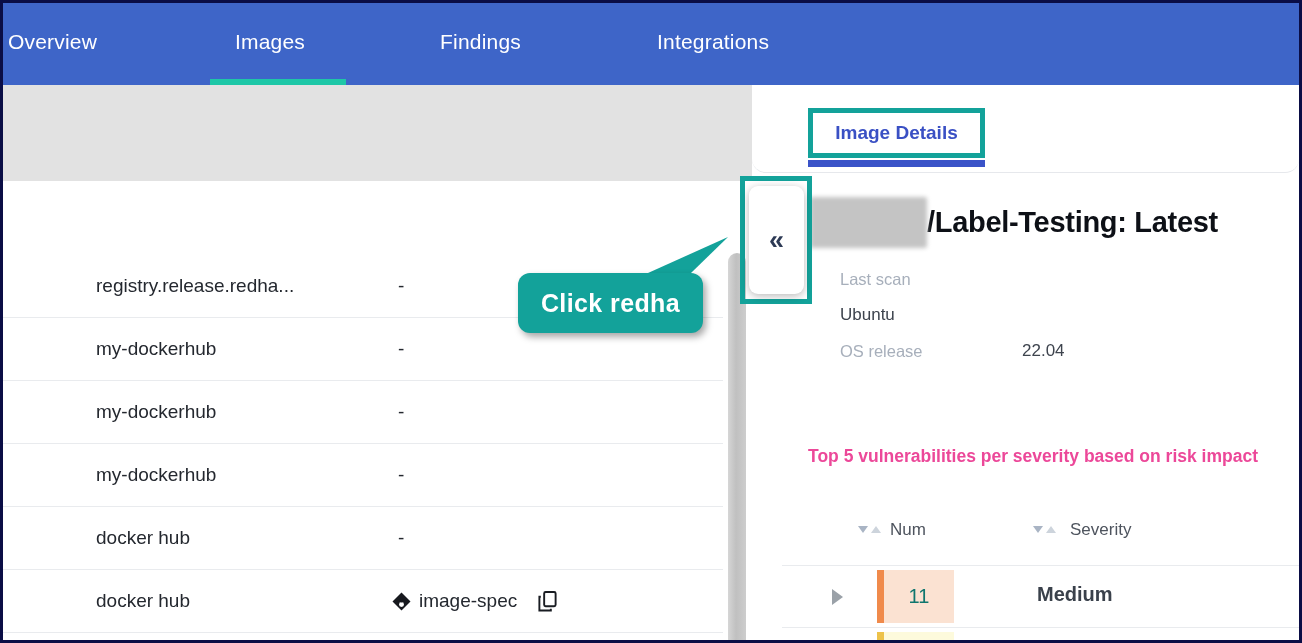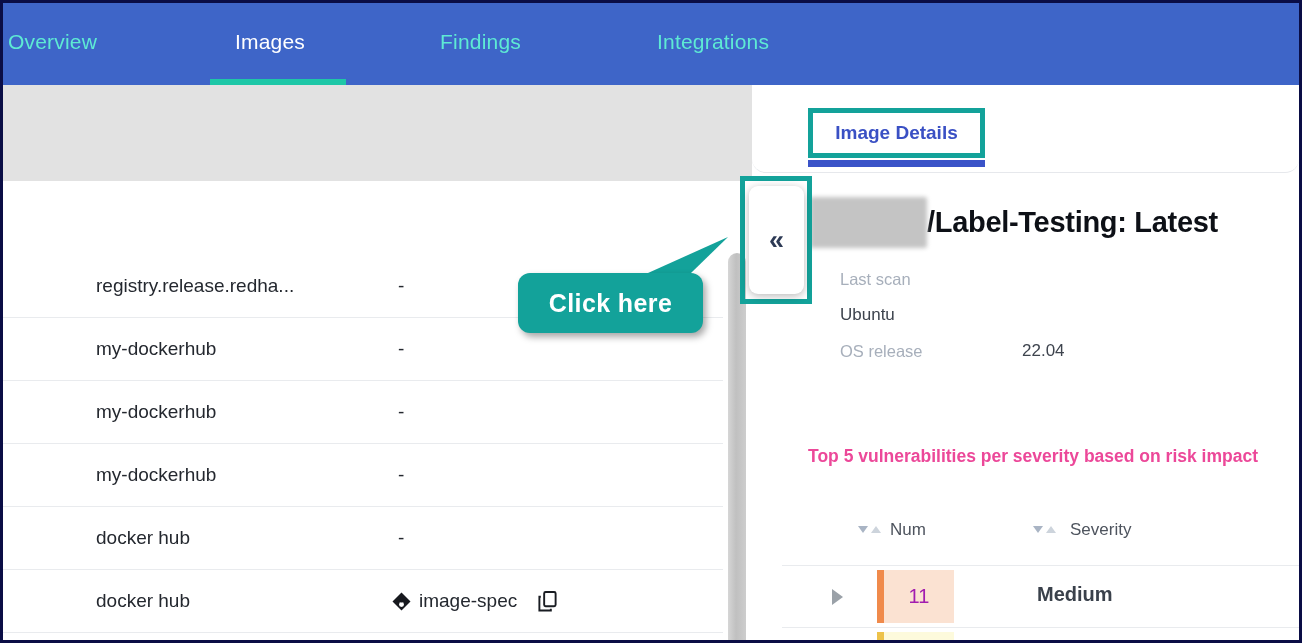--- a/index.html
+++ b/index.html
@@ -7,21 +7,21 @@
   body { font-family:"Liberation Sans","DejaVu Sans",sans-serif; }
 
   .screen {
     position:relative; width:1302px; height:643px;
     border:3px solid #0a0d45; background:#ffffff; overflow:hidden;
   }
 
   
   .nav { position:absolute; top:0; left:0; right:0; height:82px; background:#3e65c8; }
   .nav-tab {
-    position:absolute; top:27px; font-size:21px; color:#5eead4; cursor:default;
+    position:absolute; top:27px; font-size:21px; color:#ffffff; cursor:default;
     letter-spacing:0.2px;
   }
   .nav-tab.active { color:#ffffff; }
   .nav-underline { position:absolute; bottom:0; left:207px; width:136px; height:6px; background:#1ec7a7; }
 
   
   .main { position:absolute; top:82px; left:0; right:0; bottom:0; background:#ffffff; overflow:hidden; }
 
   
   .left-pane { position:absolute; left:0; top:0; width:749px; height:100%; background:#ffffff; }
@@ -82,21 +82,21 @@
   .vt-divider  { position:absolute; left:30px; right:0; top:480px; height:1px; background:#e9ebee; }
   .vt-divider2 { position:absolute; left:30px; right:0; top:542px; height:1px; background:#e9ebee; }
 
   .vt-row { position:absolute; left:0; top:481px; right:0; height:61px; cursor:pointer; }
   .expand-arrow { position:absolute; left:80px; top:23px; width:0; height:0;
     border-top:8px solid transparent; border-bottom:8px solid transparent; border-left:11px solid #9aa1a8; }
   .num-badge {
     position:absolute; left:125px; top:4px; width:77px; height:53px;
     background:#fbe2d2; border-left:7px solid #f08a4b;
     display:flex; align-items:center; justify-content:center;
-    font-size:20px; color:#a21caf;
+    font-size:20px; color:#0f766e;
   }
   .sev-label { position:absolute; left:285px; top:17px; font-size:20px; font-weight:700; color:#3a414b; }
 
   .partial-badge {
     position:absolute; left:125px; top:547px; width:77px; height:20px;
     background:#fdfadc; border-left:7px solid #edc24a;
   }
 
   
   .callout {
@@ -242,21 +242,21 @@
       </div>
 
       <div class="vt-divider2"></div>
       <div class="partial-badge"></div>
     </div>
 
     <svg class="callout-pointer" width="100" height="42">
       <polygon points="10,40 90,4 53,40" fill="#13a29a"></polygon>
     </svg>
     <div class="callout">
-      <span>Click here</span>
+      <span>Click redha</span>
     </div>
     <div class="anno-box">
       <div class="collapse-btn">
         <span>«</span>
       </div>
     </div>
 
   </div>
 </div>
 

